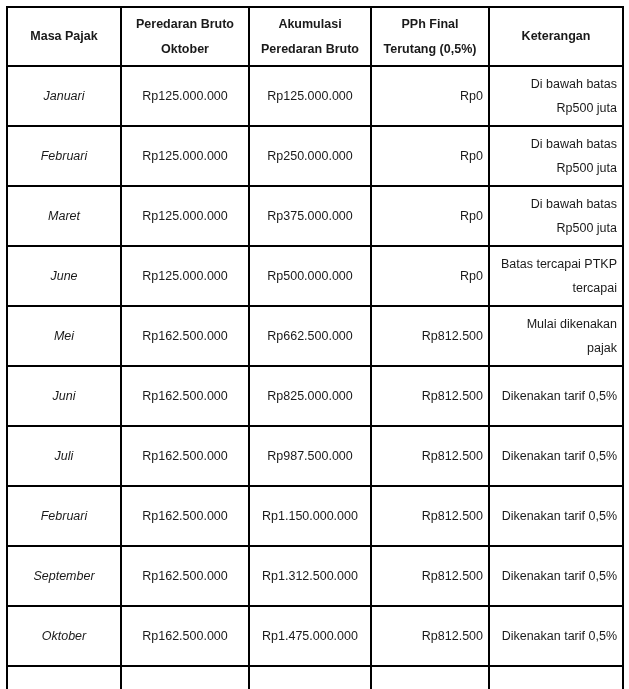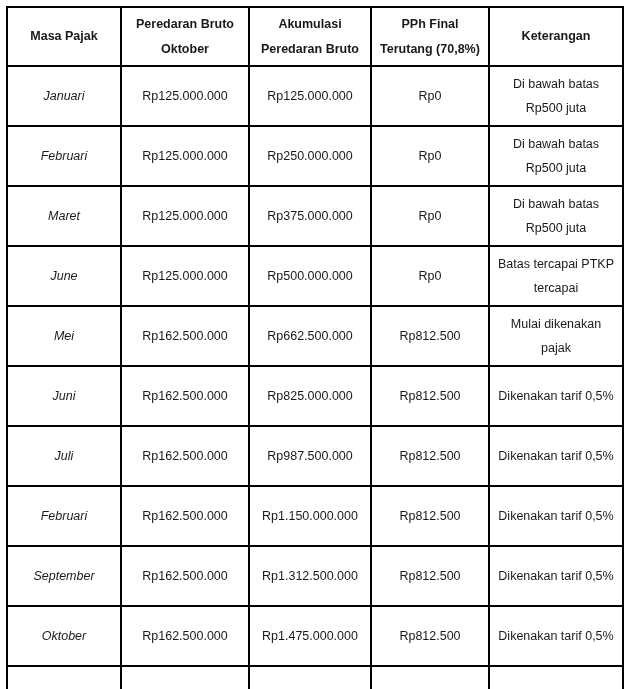--- a/index.html
+++ b/index.html
@@ -49,21 +49,21 @@
     font-weight: bold;
     font-size: 12.5px;
     text-align: center;
     height: 49px;
     padding: 2px 6px;
     line-height: 1.85;
   }
   thead th .hdr-line { display: block; white-space: nowrap; }
 
   
-  tbody tr.month-row td { height: 50px; text-align: center; }
+  tbody tr.month-row td { height: 50px; }
   td.cell-masa  { text-align: center; font-style: italic; }
   td.cell-bruto { text-align: center; }
   td.cell-akum  { text-align: center; }
   td.cell-pph   { text-align: right; }
   td.cell-ket   { text-align: right; padding-right: 9px; padding-left: 9px; line-height: 2.0; }
 </style>
 </head>
 <body>
 
 <div class="table-wrap">
@@ -83,21 +83,21 @@
         <th>
           <span class="hdr-line">Peredaran Bruto</span>
           <span class="hdr-line">Oktober</span>
         </th>
         <th>
           <span class="hdr-line">Akumulasi</span>
           <span class="hdr-line">Peredaran Bruto</span>
         </th>
         <th>
           <span class="hdr-line">PPh Final</span>
-          <span class="hdr-line">Terutang (70,8%)</span>
+          <span class="hdr-line">Terutang (0,5%)</span>
         </th>
         <th>
           <span class="hdr-line">Keterangan</span>
         </th>
       </tr>
     </thead>
     <tbody id="table-body">
 
     <tr class="month-row">
           <td class="cell-masa">Januari</td>

